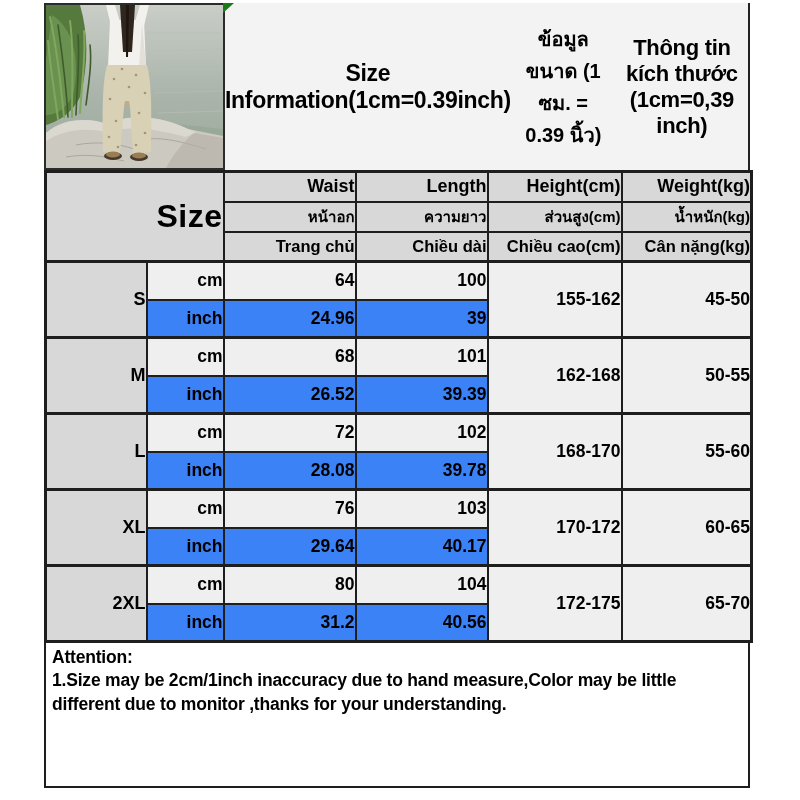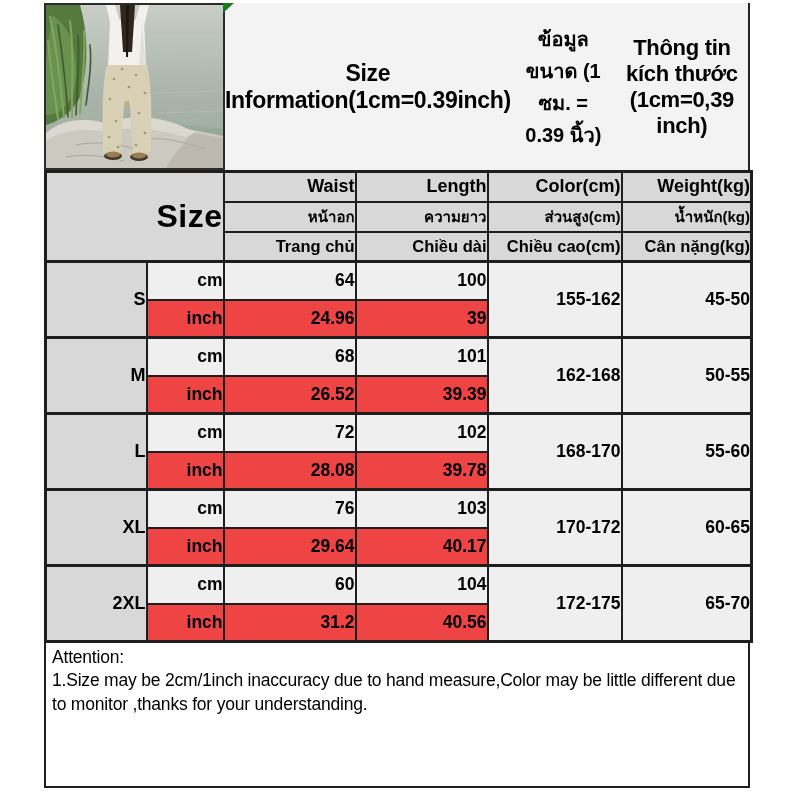--- a/index.html
+++ b/index.html
@@ -46,29 +46,29 @@
   .size-table thead th { background:#d8d8d8; font-weight:bold; }
   .size-table thead .h-en { font-size:18px; }
   .size-table thead .h-th { font-size:15px; }
   .size-table thead .h-vi { font-size:16.5px; }
   th.size-head { font-size:32px; font-weight:bold; background:#d8d8d8; letter-spacing:0.5px; }
   .size-table tbody tr { height:38px; }
   th.size-label { background:#d8d8d8; font-size:18px; font-weight:bold; }
   .size-table tbody td { font-size:17.5px; font-weight:bold; }
   td.unit { font-size:17px; }
   tr.row-cm td { background:#efefef;margin-left:44px; }
-  tr.row-inch td { background:#ef4444;margin-left:47px; }
+  tr.row-inch td { background:#3b82f6;margin-left:47px; }
   td.range { background:#f1f1f1; }
   tr.group-start td, tr.group-start th { border-top:3px solid #1e1e1e; }
 
   
   .attention-box {
     border:2px solid #1e1e1e; border-top:none; background:#fff;
     min-height:145px; padding:3px 8px 10px 6px;
-    font-size:17.5px; line-height:1.33; letter-spacing:-0.2px;
+    font-size:17.5px; line-height:1.33; letter-spacing:-0.2px;font-weight:bold;
   }
   .attention-box p { margin:0; }
 </style>
 </head>
 <body>
 
 <div class="canvas">
   <div class="content">
 
     <div class="top-section">
@@ -166,21 +166,21 @@
           <col style="width:132px">
         <col style="width:132px">
           <col style="width:134px">
           <col style="width:130px">
       </colgroup>
       <thead>
         <tr>
           <th rowspan="3" colspan="2" class="size-head">Size</th>
           <th class="h-en">Waist</th>
           <th class="h-en">Length</th>
-          <th class="h-en">Color(cm)</th>
+          <th class="h-en">Height(cm)</th>
           <th class="h-en">Weight(kg)</th>
         </tr>
         <tr>
           <th class="h-th">หน้าอก</th>
           <th class="h-th">ความยาว</th>
           <th class="h-th">ส่วนสูง(cm)</th>
           <th class="h-th">น้ำหนัก(kg)</th>
         </tr>
         <tr>
           <th class="h-vi">Trang chủ</th>
@@ -243,21 +243,21 @@
         </tr>
         <tr class="row-inch">
           <td class="unit">inch</td>
           <td>29.64</td>
           <td>40.17</td>
         </tr>
 
         <tr class="row-cm group-start">
           <th rowspan="2" class="size-label">2XL</th>
           <td class="unit">cm</td>
-          <td>60</td>
+          <td>80</td>
           <td>104</td>
           <td rowspan="2" class="range">172-175</td>
           <td rowspan="2" class="range">65-70</td>
         </tr>
         <tr class="row-inch">
           <td class="unit">inch</td>
           <td>31.2</td>
           <td>40.56</td>
         </tr>
       </tbody>

